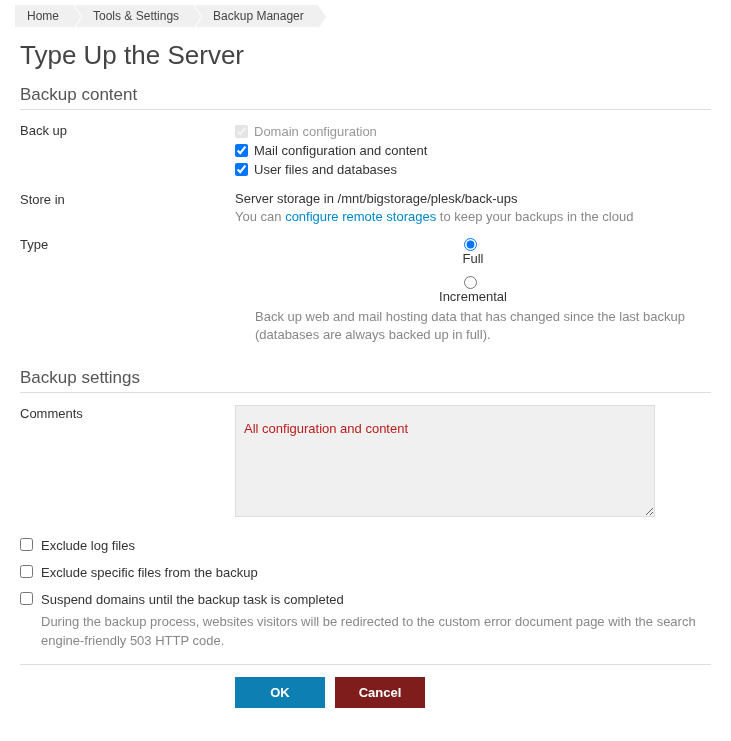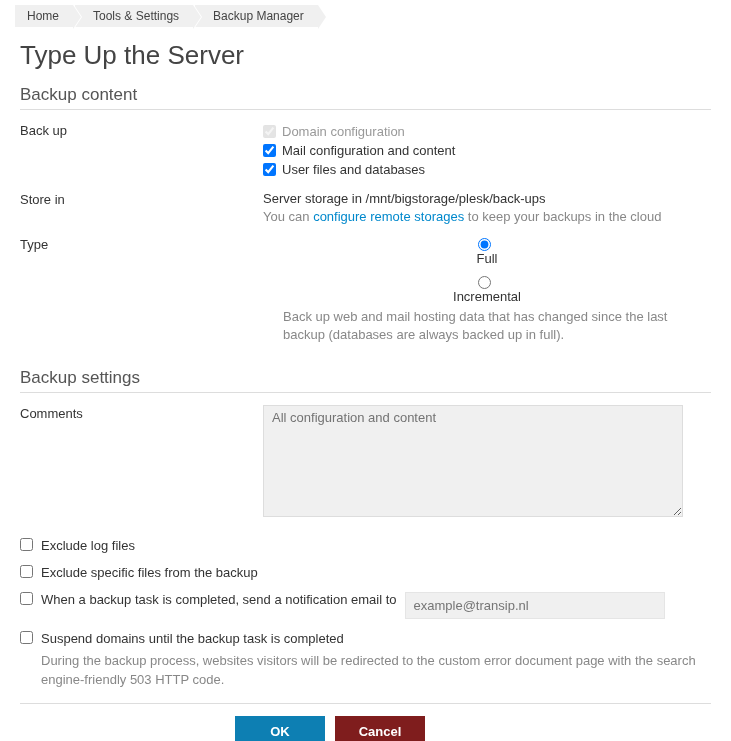--- a/index.html
+++ b/index.html
@@ -61,21 +61,20 @@
       font-weight: 300;
       color: #555;
       margin: 0 0 4px 0;
       padding-bottom: 4px;
       border-bottom: 1px solid #ddd;
     }
     .form-row {
       display: flex;
       align-items: flex-start;
       padding: 8px 0 4px 0;
-      gap: 28px;
     }
     .form-label {
       width: 215px;
       flex-shrink: 0;
       color: #333;
       padding-top: 1px;
     }
     .form-field { flex: 1; }
     .checkbox-line {
       display: flex;
@@ -105,24 +104,24 @@
       line-height: 1.4;
     }
     .storein-line { color: #333; }
     .storein-sub { color: #888; padding-top: 3px; }
     a.link { color: #0088cc; text-decoration: none; cursor: pointer; }
     textarea {
       width: 420px;
       height: 112px;
       background: #f0f0f0;
       border: 1px solid #ddd;
-      padding: 4px 8px;
+      padding: 15px 8px;
       font-family: inherit;
       font-size: 13px;
-      color: #737373;
+      color: #b91c1c;
       resize: both;
     }
     .option-row {
       display: flex;
       align-items: flex-start;
       padding: 6px 0;
     }
     .option-row input[type="checkbox"] {
       margin: 0 8px 0 0;
       width: 13px; height: 13px;
@@ -238,25 +237,20 @@
   <label class="option-row">
     <input type="checkbox" style="">
     <span>Exclude log files</span>
   </label>
 
   <label class="option-row">
     <input type="checkbox" style="">
     <span>Exclude specific files from the backup</span>
   </label>
 
-  <div class="option-row">
-    <input type="checkbox" style="">
-    <span>When a backup task is completed, send a notification email to</span>
-    <input type="text" placeholder="example@transip.nl" style="">
-  </div>
 
   <label class="option-row">
     <input type="checkbox" style="">
     <span>Suspend domains until the backup task is completed</span>
   </label>
   <div class="option-sub">During the backup process, websites visitors will be redirected to the custom error document page with the search engine-friendly 503 HTTP code.</div>
 
   <hr class="divider">
 
   <div class="buttons">

